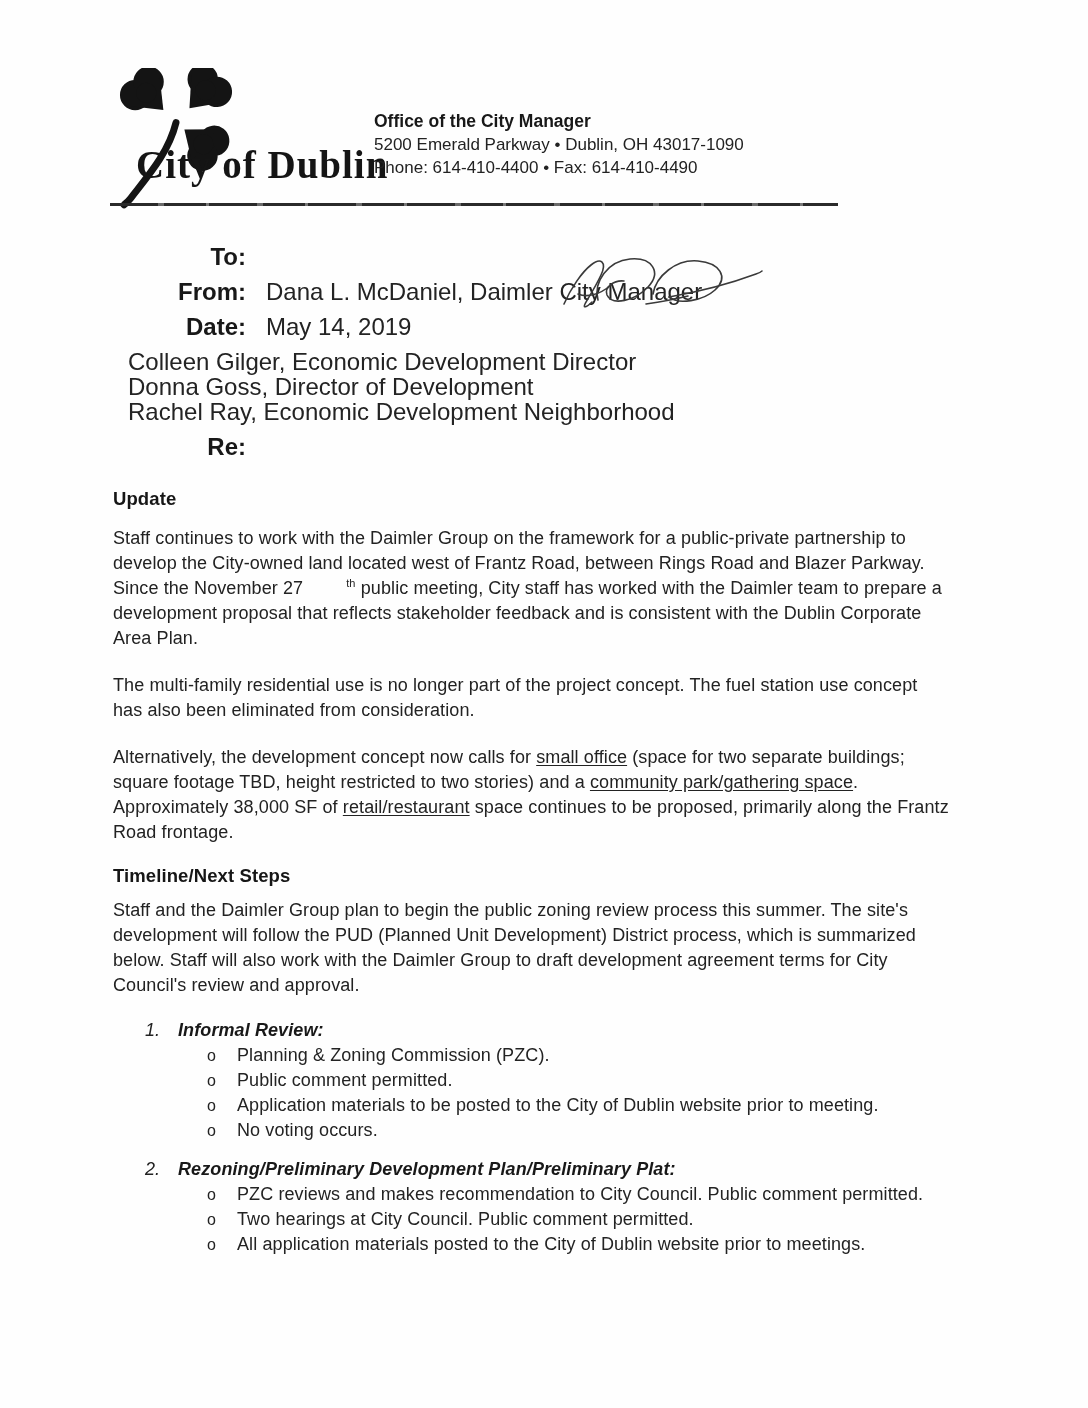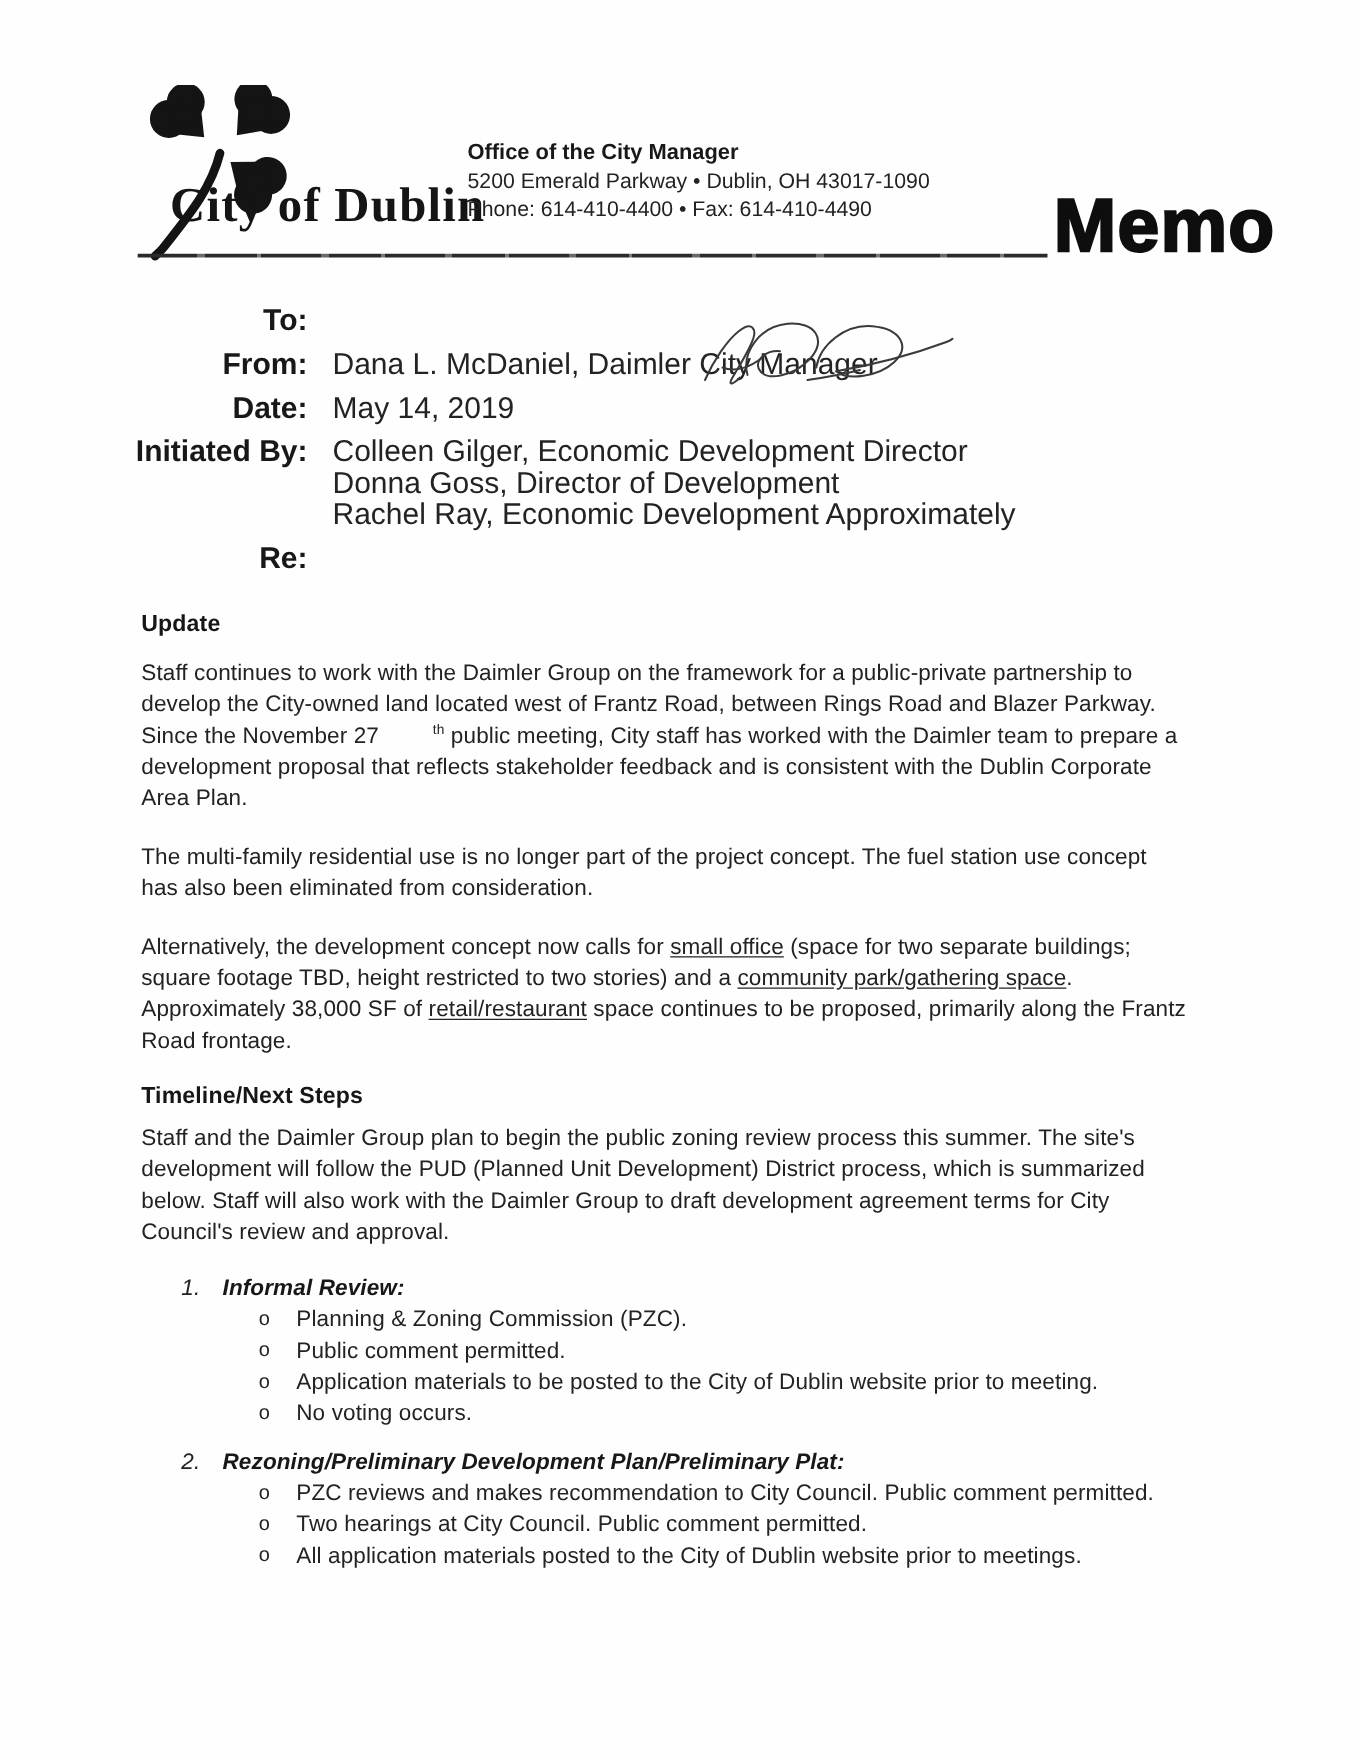--- a/index.html
+++ b/index.html
@@ -90,40 +90,38 @@
   </svg>
   <div class="logo-text">City of Dublin</div>
 
   <div class="office-block">
     <div class="office-title">Office of the City Manager</div>
     <div class="office-line">5200 Emerald Parkway • Dublin, OH 43017-1090</div>
     <div class="office-line">Phone: 614-410-4400 • Fax: 614-410-4490</div>
   </div>
 
   <div class="header-rule"></div>
-  <div class="memo-title">Memo</div>
 
   <div class="meta">
     <div class="meta-row">
       <div class="meta-label">To:</div>
     </div>
     <div class="meta-row">
       <div class="meta-label">From:</div>
       <div class="meta-value">Dana L.  McDaniel, Daimler City Manager</div>
     </div>
     <div class="meta-row">
       <div class="meta-label">Date:</div>
       <div class="meta-value">May 14, 2019</div>
     </div>
     <div class="meta-row">
-      <div class="meta-label">Initiated By:</div>
       <div class="meta-value">
         <div>Colleen Gilger, Economic Development Director</div>
         <div>Donna Goss, Director of Development</div>
-        <div>Rachel Ray, Economic Development Approximately</div>
+        <div>Rachel Ray, Economic Development Neighborhood</div>
       </div>
     </div>
     <div class="meta-row">
       <div class="meta-label">Re:</div>
     </div>
   </div>
 
   <svg class="signature-svg" width="208" height="64" viewBox="0 0 208 64" aria-hidden="true">
     <g fill="none" stroke="#3a3a3a" stroke-width="1.6" stroke-linecap="round">
       <path d="M6,52 C13,36 24,20 33,13 C43,5 49,10 43,23 C37,36 30,46 27,52 C25,56 28,56 34,50"></path>

